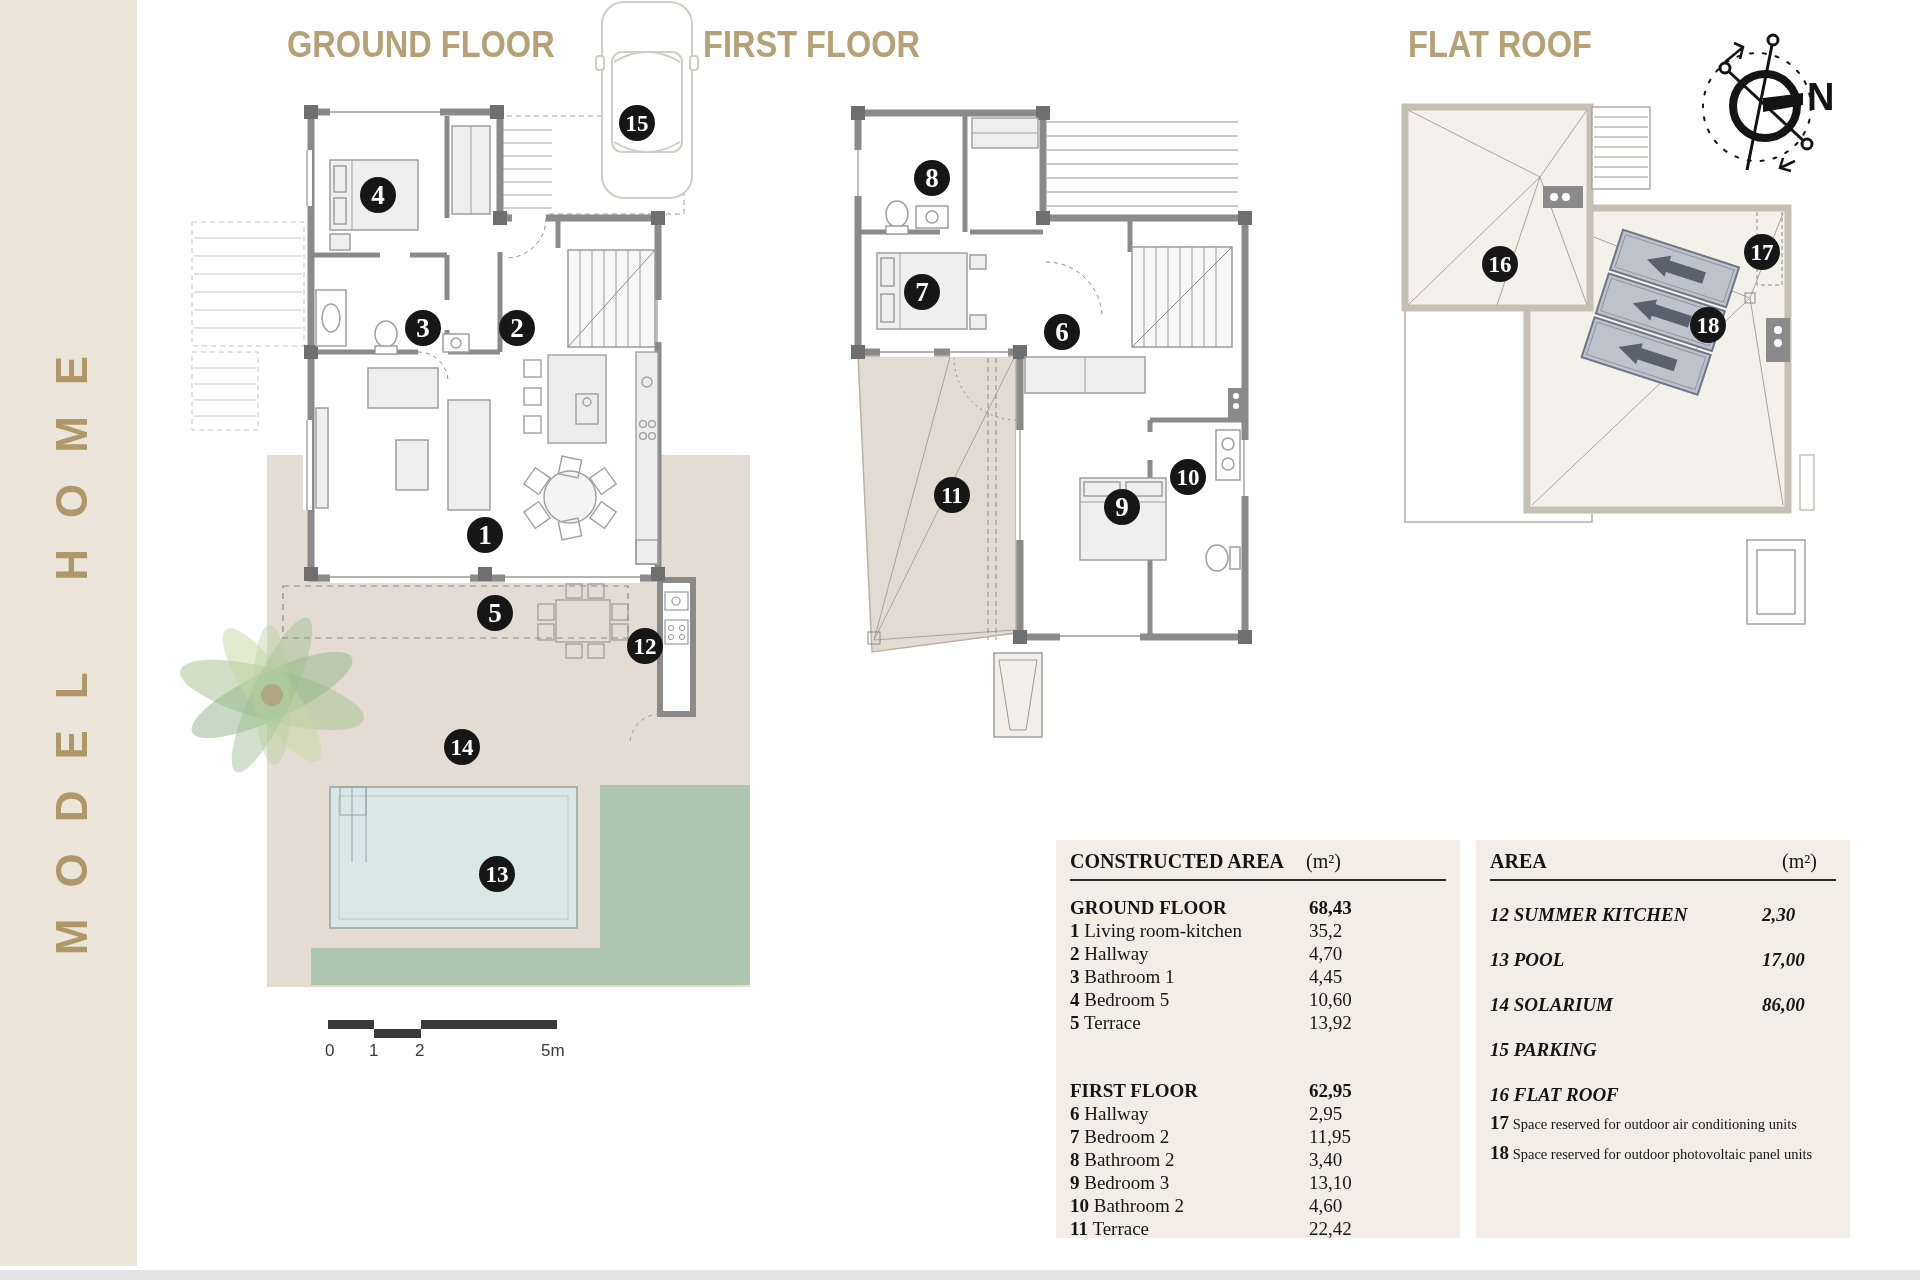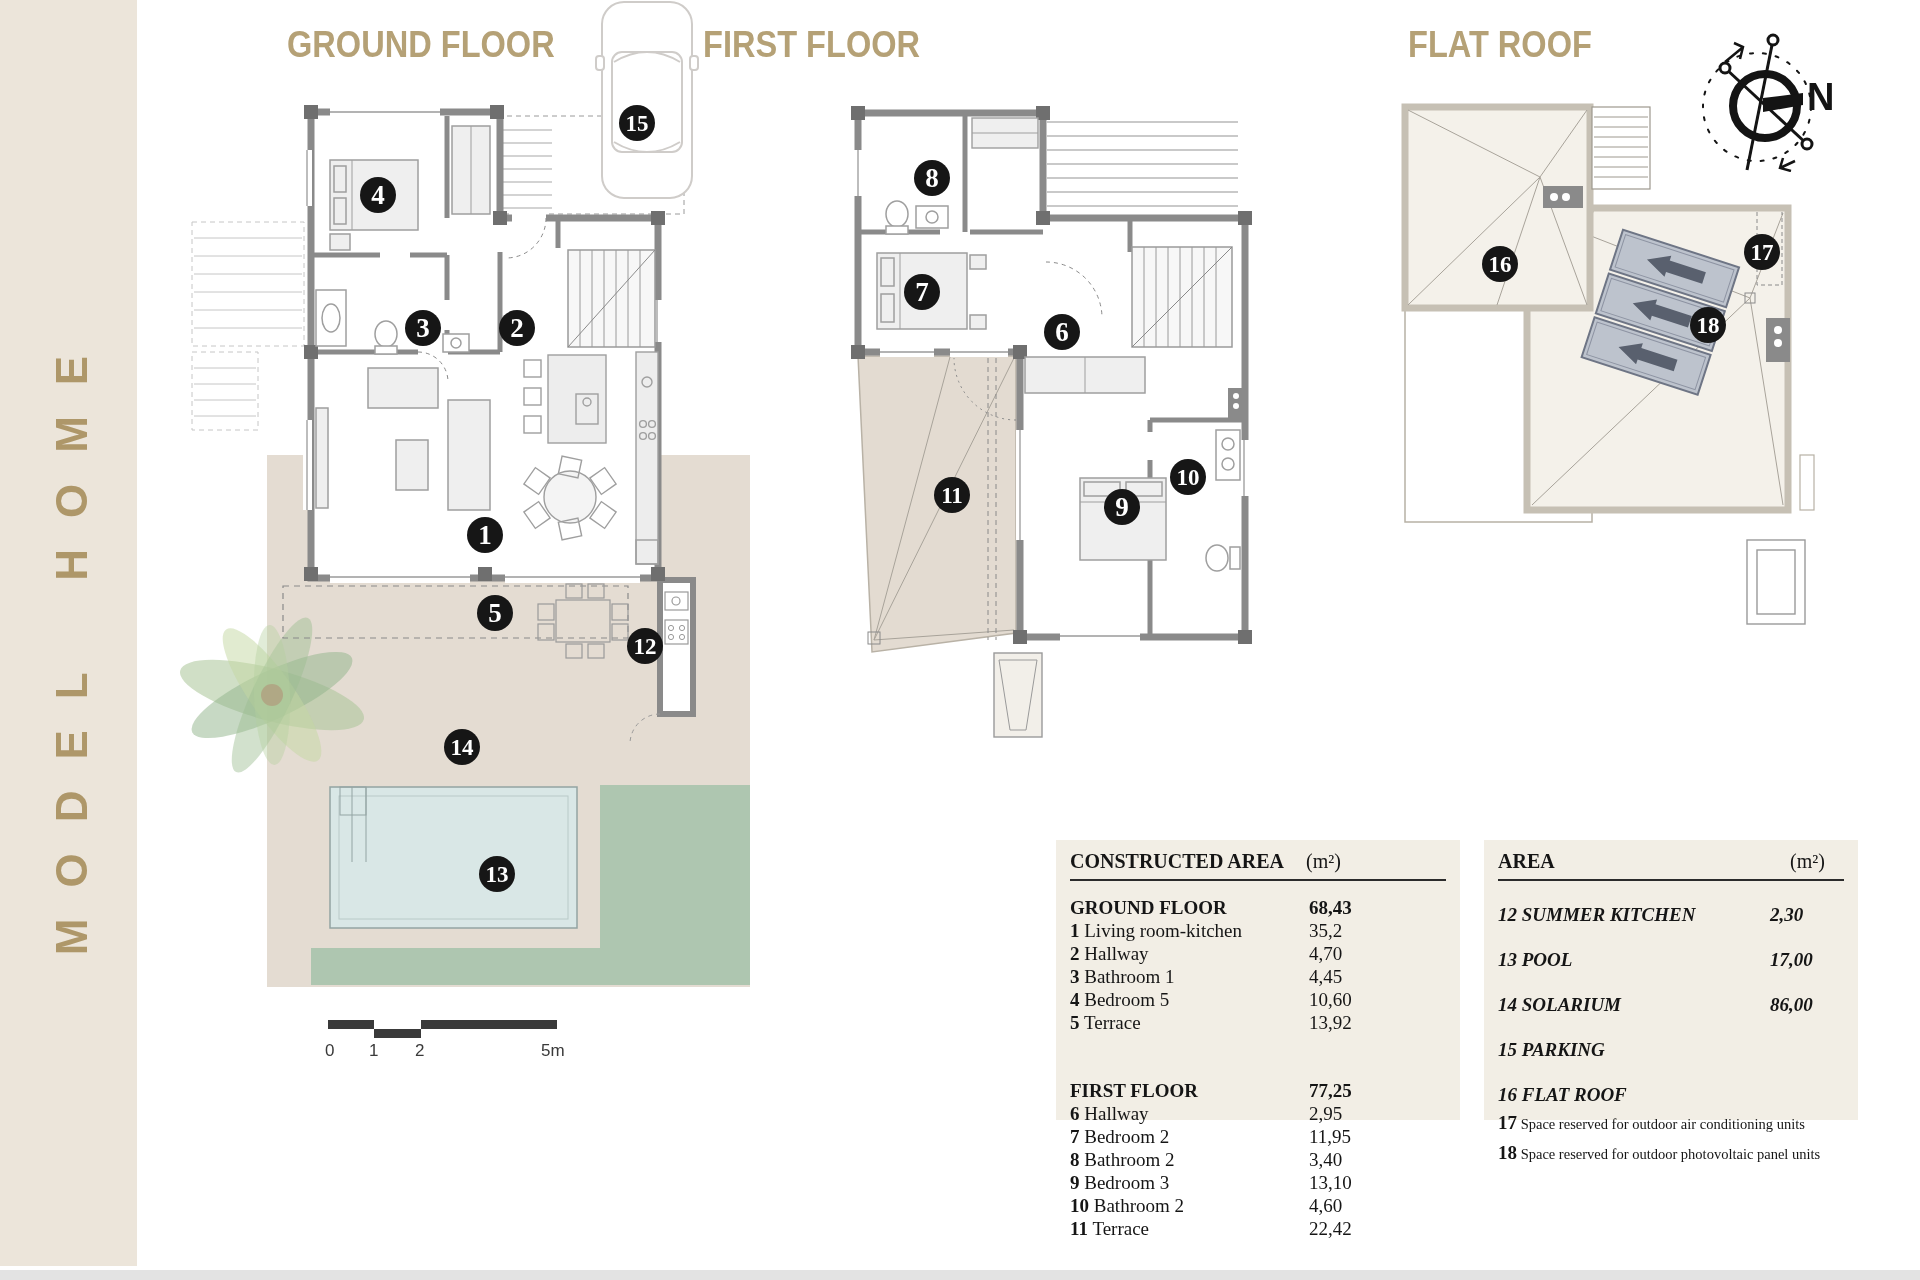--- a/index.html
+++ b/index.html
@@ -24,26 +24,26 @@
   #title-first{left:703px;}
   #title-roof{left:1408px;}
   
   .plan{position:absolute;z-index:1;}
   #plan-ground{left:150px;top:0;}
   #plan-first{left:840px;top:85px;}
   #plan-roof{left:1395px;top:95px;}
   #compass{left:1695px;top:32px;position:absolute;z-index:2;}
   
   .panel{
-    position:absolute;top:840px;height:280px;background:#f2eee5;
+    position:absolute;top:840px;height:398px;background:#f2eee5;
     font-family:"Liberation Serif",serif;color:#151515;box-sizing:border-box;
     padding:8px 14px;z-index:4;
   }
   #panel-constructed{left:1056px;width:404px;}
-  #panel-area{left:1476px;width:374px;margin-left:8px;}
+  #panel-area{left:1476px;width:374px;}
   .thead{position:relative;font-weight:bold;font-size:20px;line-height:26px;
     padding-bottom:5px;border-bottom:2px solid #2b2b2b;}
   .thead .tv{font-weight:normal;}
   .trow{position:relative;font-size:19px;line-height:23px;}
   .trow .num{font-weight:bold;}
   .trow.bold, .trow.bold .tv{font-weight:bold;}
   #panel-constructed .tv{position:absolute;left:239px;top:0;}
   #panel-constructed .thead .tv{left:236px;}
   #panel-area .tv{position:absolute;left:272px;top:0;}
   #panel-area .thead .tv{left:292px;}
@@ -571,21 +571,21 @@
     </div>
     <div class="trow"><span class="num">1</span> <span>Living room-kitchen</span><span class="tv">35,2</span></div>
     <div class="trow"><span class="num">2</span> <span>Hallway</span><span class="tv">4,70</span></div>
     <div class="trow"><span class="num">3</span> <span>Bathroom 1</span><span class="tv">4,45</span></div>
     <div class="trow"><span class="num">4</span> <span>Bedroom 5</span><span class="tv">10,60</span></div>
     <div class="trow"><span class="num">5</span> <span>Terrace</span><span class="tv">13,92</span></div>
   </div>
   <div class="group">
     <div class="trow bold">
       <span>FIRST FLOOR</span>
-      <span class="tv">77,25</span>
+      <span class="tv">62,95</span>
     </div>
     <div class="trow"><span class="num">6</span> <span>Hallway</span><span class="tv">2,95</span></div>
     <div class="trow"><span class="num">7</span> <span>Bedroom 2</span><span class="tv">11,95</span></div>
     <div class="trow"><span class="num">8</span> <span>Bathroom 2</span><span class="tv">3,40</span></div>
     <div class="trow"><span class="num">9</span> <span>Bedroom 3</span><span class="tv">13,10</span></div>
     <div class="trow"><span class="num">10</span> <span>Bathroom 2</span><span class="tv">4,60</span></div>
     <div class="trow"><span class="num">11</span> <span>Terrace</span><span class="tv">22,42</span></div>
   </div>
 </div>
 

